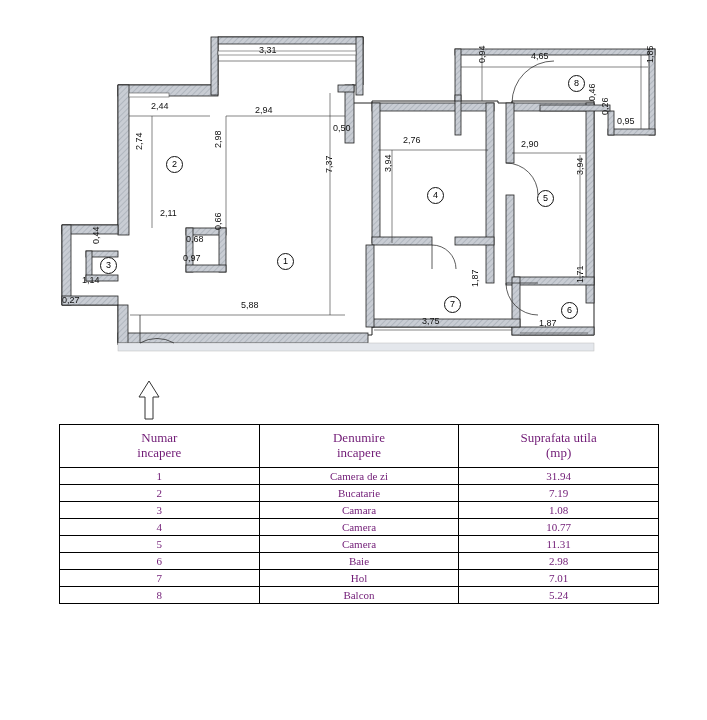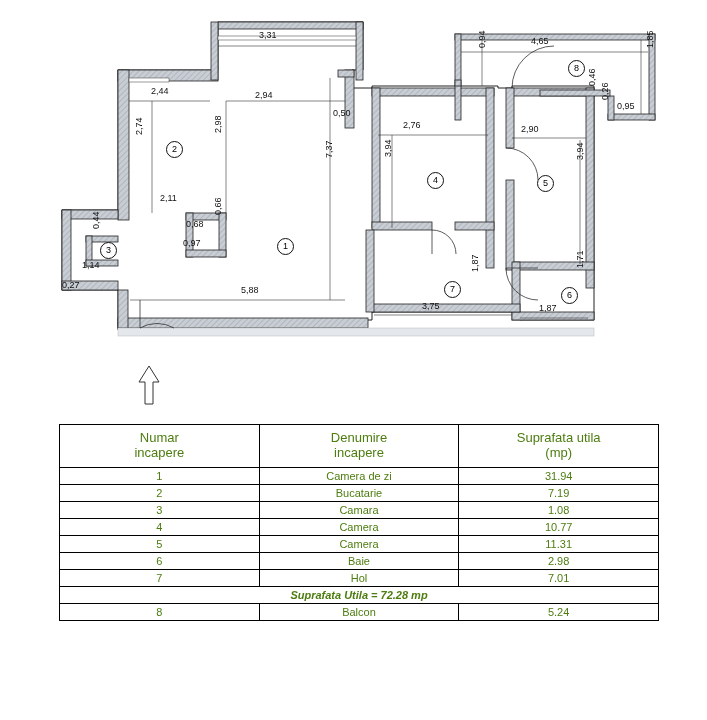--- a/index.html
+++ b/index.html
@@ -11,21 +11,21 @@
     width: 707px;
     height: 720px;
     font-family: "Liberation Serif", serif;
     color: #000;
     position: relative;
     overflow: hidden;
   }
   #floorplan {
     position: absolute;
     left: 0;
-    top: 0;
+    top: 15px;
     width: 707px;
     height: 410px;
   }
   .dim {
     position: absolute;
     font-family: "Liberation Sans", sans-serif;
     font-size: 9px;
     color: #111;
     white-space: nowrap;
   }
@@ -49,25 +49,25 @@
   #legend {
     position: absolute;
     left: 59px;
     top: 424px;
     width: 600px;
     border-collapse: collapse;
     table-layout: fixed;
   }
   #legend td, #legend th {
     border: 1px solid #000;
-    font-family: Liberation Sans, sans-serif;
+    font-family: Liberation Serif, serif;
     font-size: 11px;
     text-align: center;
     padding: 2px 0;
-    color: #4d7c0f;
+    color: #701a75;
   }
   #legend th {
     font-size: 13px;
     font-weight: normal;
     padding: 6px 0;
     line-height: 1.15;
   }
   #legend td.num { width: 130px; }
   #legend td.name { width: 230px; }
   #legend td.area { width: 240px; }
@@ -294,22 +294,19 @@
     <tr>
       <td class="num">6</td>
       <td class="name">Baie</td>
       <td class="area">2.98</td>
     </tr>
     <tr>
       <td class="num">7</td>
       <td class="name">Hol</td>
       <td class="area">7.01</td>
     </tr>
-    <tr class="sumrow">
-      <td colspan="3">Suprafata Utila = 72.28 mp</td>
-    </tr>
     <tr>
       <td class="num">8</td>
       <td class="name">Balcon</td>
       <td class="area">5.24</td>
     </tr>
   </tbody>
 </table>
 
 </body></html>

